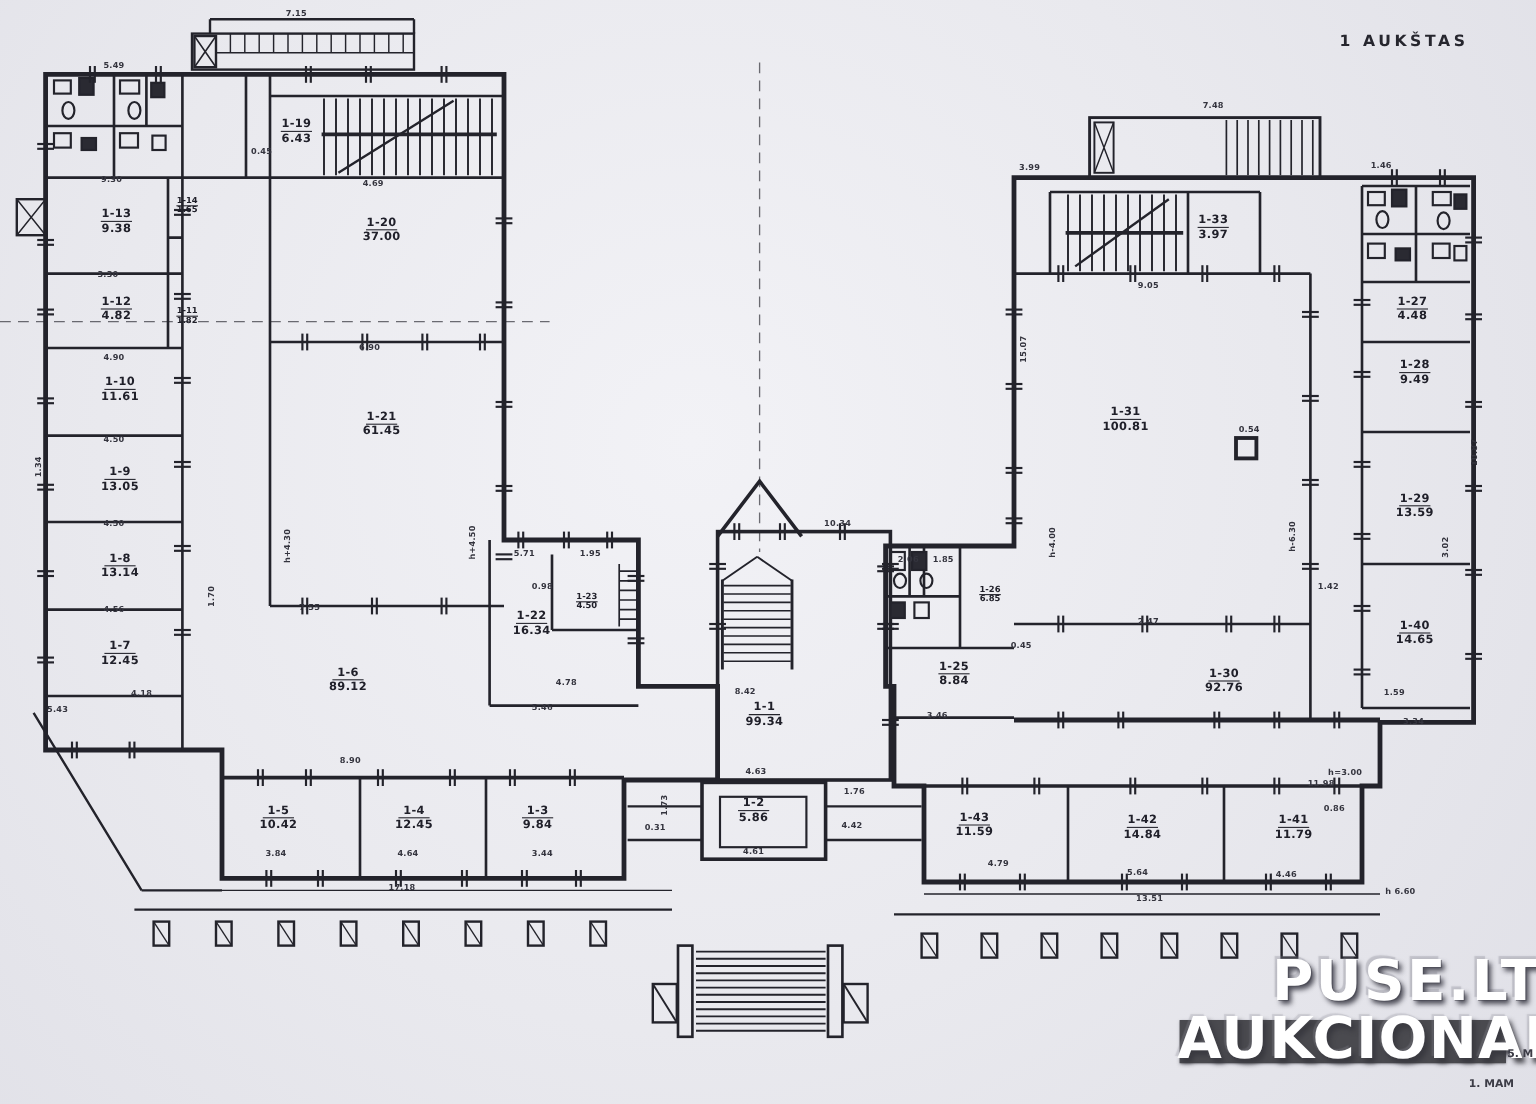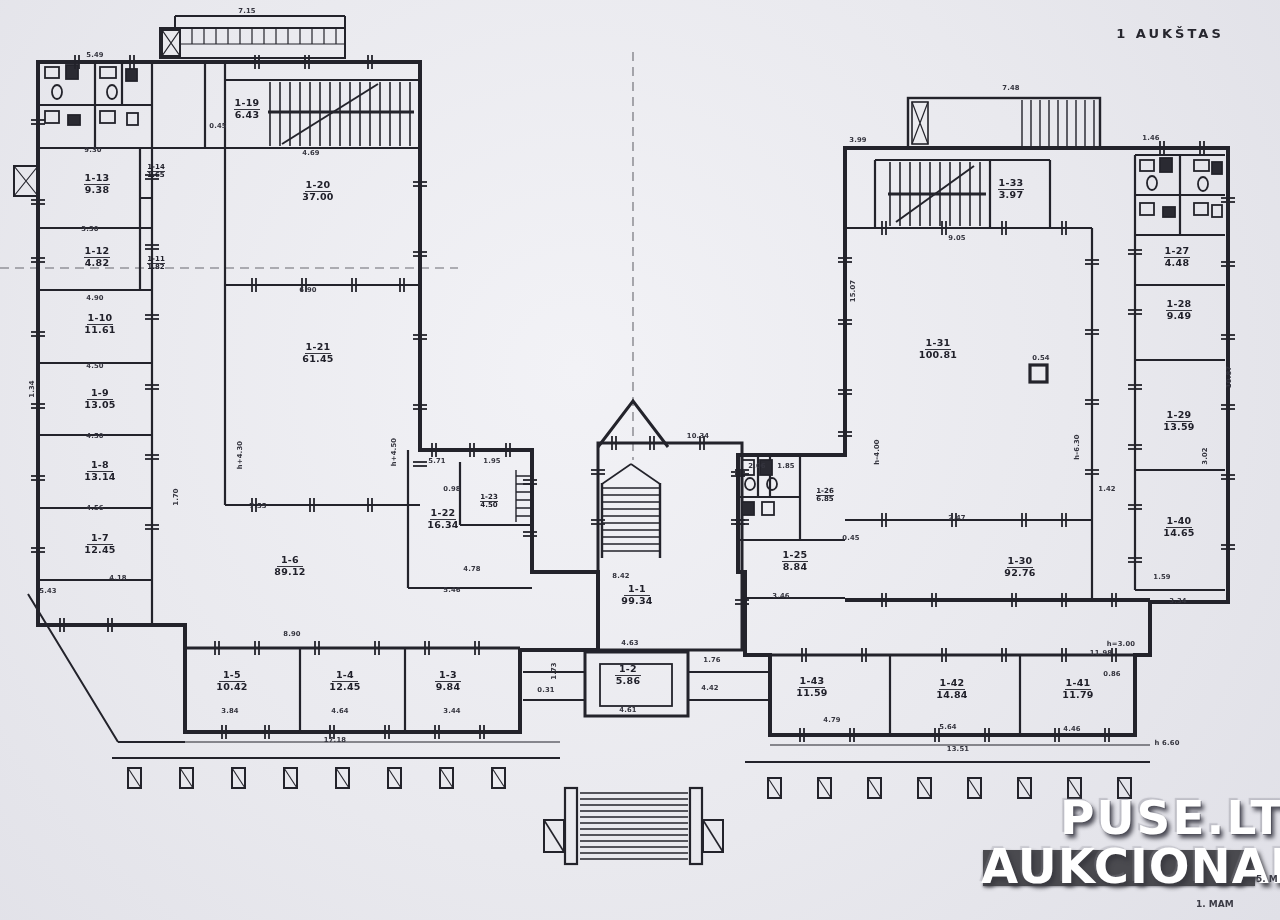--- a/index.html
+++ b/index.html
@@ -20,21 +20,21 @@
     text-shadow:3px 4px 4px rgba(70,70,80,.95), -2px -2px 1px rgba(130,130,140,.35), 1px 1px 0 rgba(90,90,100,.6);
   }
   .wm-band{position:absolute;left:983px;top:850px;width:272px;height:36px;background:#4a4a4f;box-shadow:0 1px 2px rgba(60,60,70,.5);}
   .wm-line2{
     position:absolute;left:981px;top:838px;font:800 48px "DejaVu Sans",sans-serif;color:#ffffff;
     letter-spacing:1px;
     text-shadow:3px 4px 4px rgba(55,55,62,.9), -2px -2px 1px rgba(140,140,150,.3);
   }
   .f-note{position:absolute;left:598px;top:895px;font:600 9.5px "DejaVu Sans",sans-serif;color:#4a4a54;letter-spacing:1.5px;opacity:.85;margin-top:32px;}
   .f-frag1{position:absolute;left:1256px;top:874px;font:700 9px "DejaVu Sans",sans-serif;color:#3c3c46;}
-  .f-frag2{position:absolute;left:1196px;top:899px;font:700 9px "DejaVu Sans",sans-serif;color:#3c3c46;}
+  .f-frag2{position:absolute;left:1224px;top:899px;font:700 9px "DejaVu Sans",sans-serif;color:#3c3c46;}
 </style>
 </head>
 <body>
 
 <div id="page">
   <svg id="plan" width="1280" height="920" viewBox="0 0 1280 920">
 
     <g class="w" stroke-width="1.1" stroke-dasharray="9 6" opacity=".65">
       <path d="M0,268 H458"></path>
       <path d="M633,52 V460"></path>

